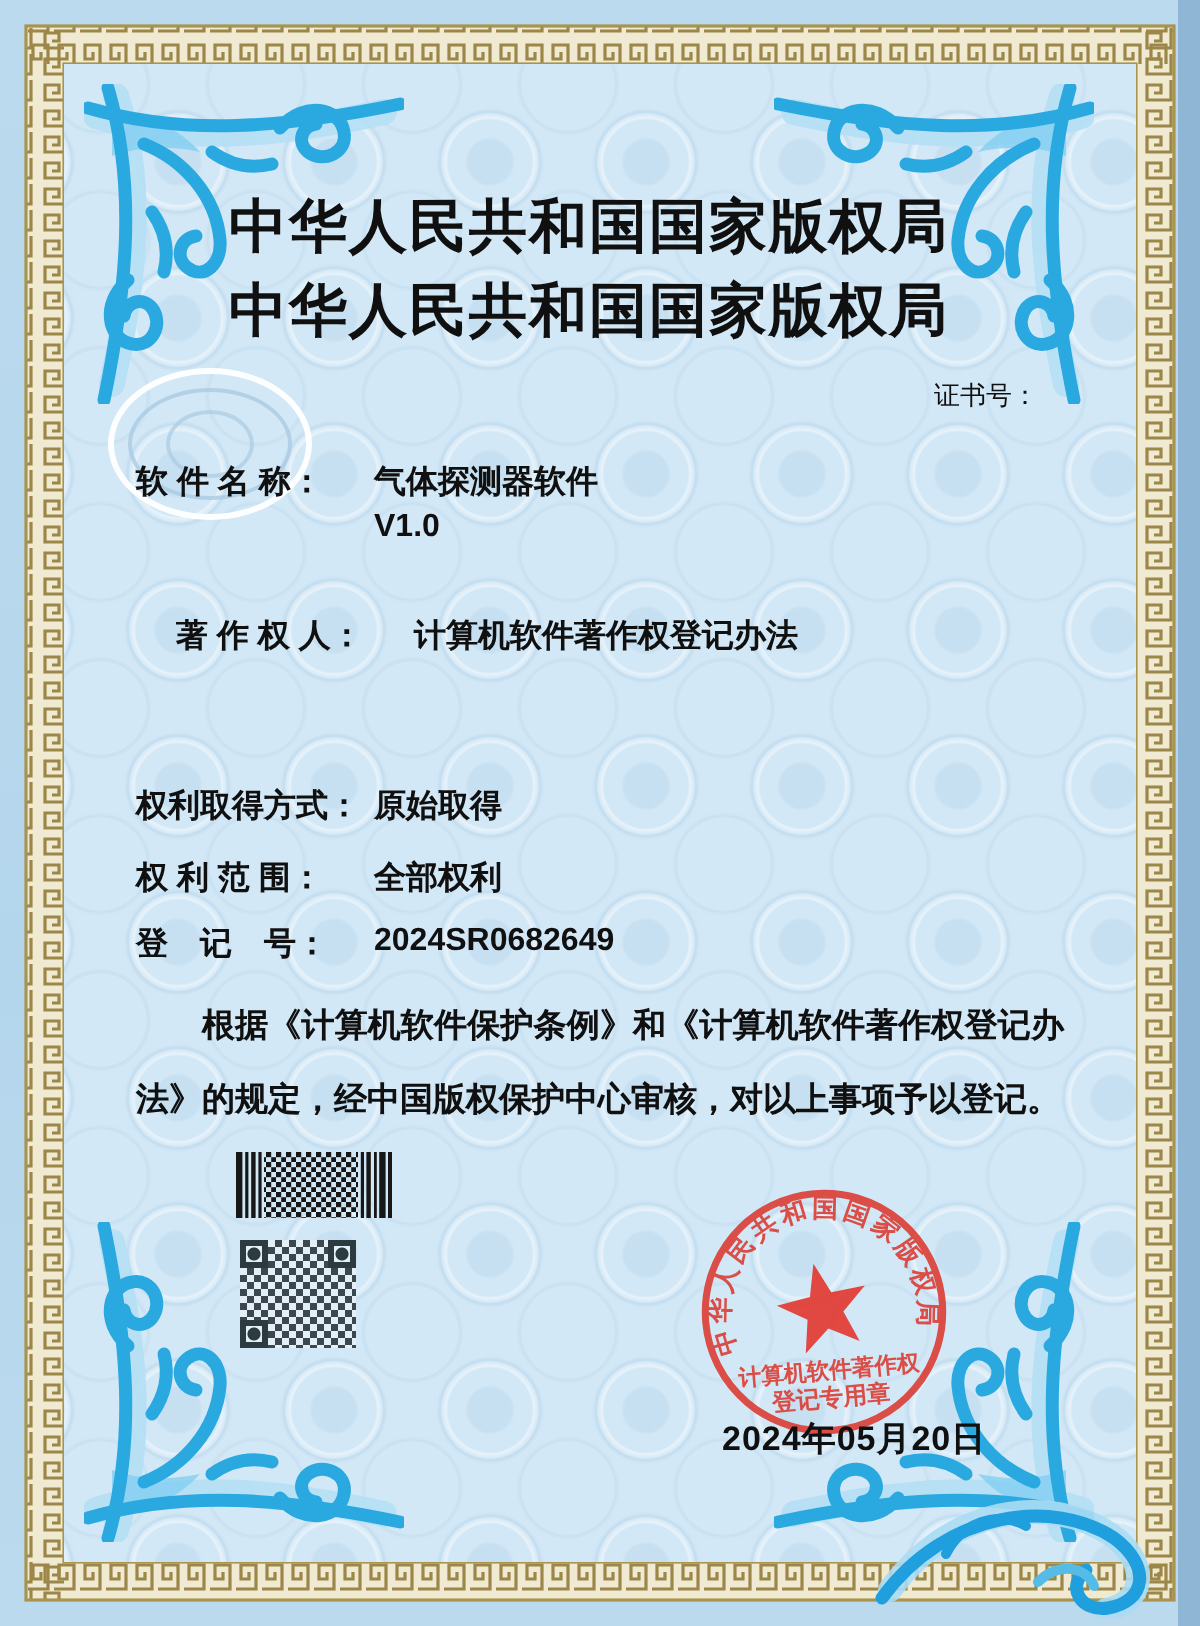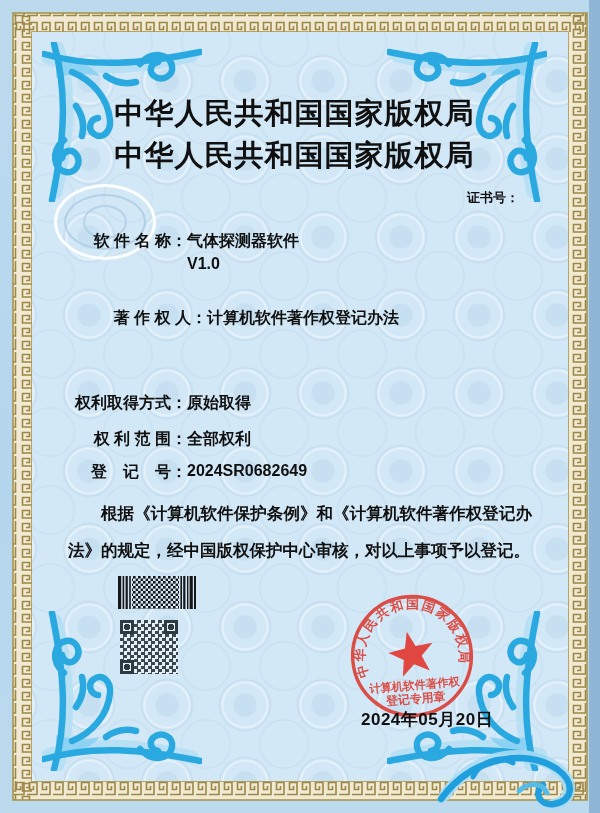--- a/index.html
+++ b/index.html
@@ -40,22 +40,22 @@
   .corner.tl{left:42px;top:42px;}
   .corner.tr{right:42px;top:42px;transform:scaleX(-1);}
   .corner.bl{left:42px;bottom:42px;transform:scaleY(-1);}
   .corner.br{right:42px;bottom:42px;transform:scale(-1,-1);}
   .wave-br{position:absolute;right:6px;bottom:4px;z-index:3;}
 
   .txt{position:absolute;z-index:4;}
   .title{left:0;width:100%;text-align:center;font-weight:900;font-size:29px;letter-spacing:1px;
     font-family:"Liberation Serif", serif;}
   .title1{top:94px;} .title2{top:136px;}
-  .certno{top:189px;right:70px;font-size:13px;font-weight:700;display:flex;gap:26px;}
-  .row{left:68px;display:flex;font-weight:700;font-size:16px;text-align:right;}
+  .certno{top:189px;right:70px;font-size:13px;font-weight:400;display:flex;gap:26px;}
+  .row{left:68px;display:flex;font-weight:700;font-size:16px;}
   .row .label{width:119px;flex:none;}
   .r1{top:231px;} .r1b{top:255px;left:187px;font-weight:700;font-size:16px;}
   .r2{top:308px;margin-left:20px;} .r3{top:393px;} .r4{top:429px;} .r5{top:462px;}
   .para{left:68px;top:495px;width:464px;font-size:16.5px;font-weight:700;
     line-height:37px;text-align:justify;text-indent:2em;}
   .date{left:361px;top:708px;font-size:17px;font-weight:900;letter-spacing:.5px;z-index:6;}
 
   .barcode{position:absolute;left:118px;top:576px;z-index:4;}
   .qr{position:absolute;left:120px;top:620px;width:58px;height:54px;background:#e3eef7;z-index:4;}
   .qr .mods{position:absolute;inset:0;background:repeating-conic-gradient(#2c3b40 0% 25%, transparent 0% 50%);

